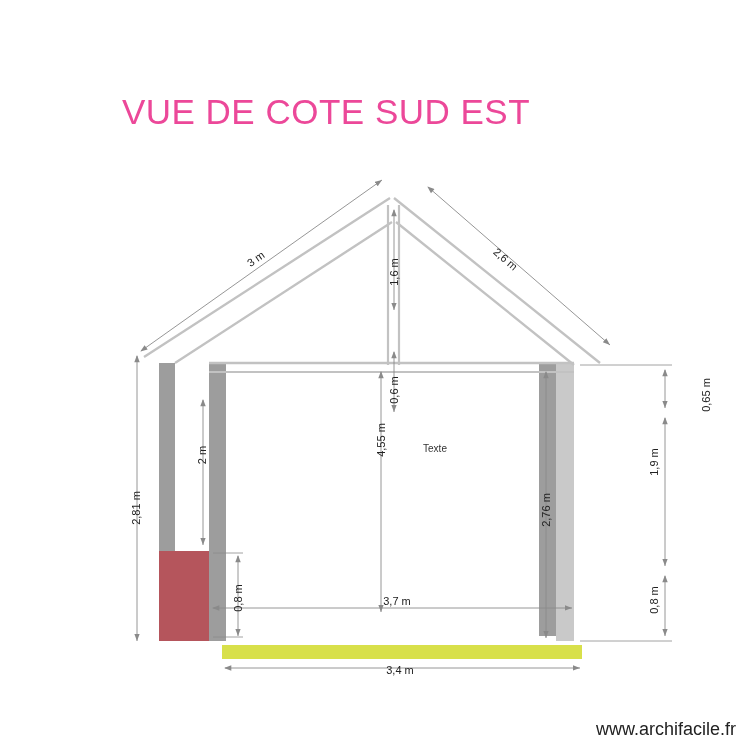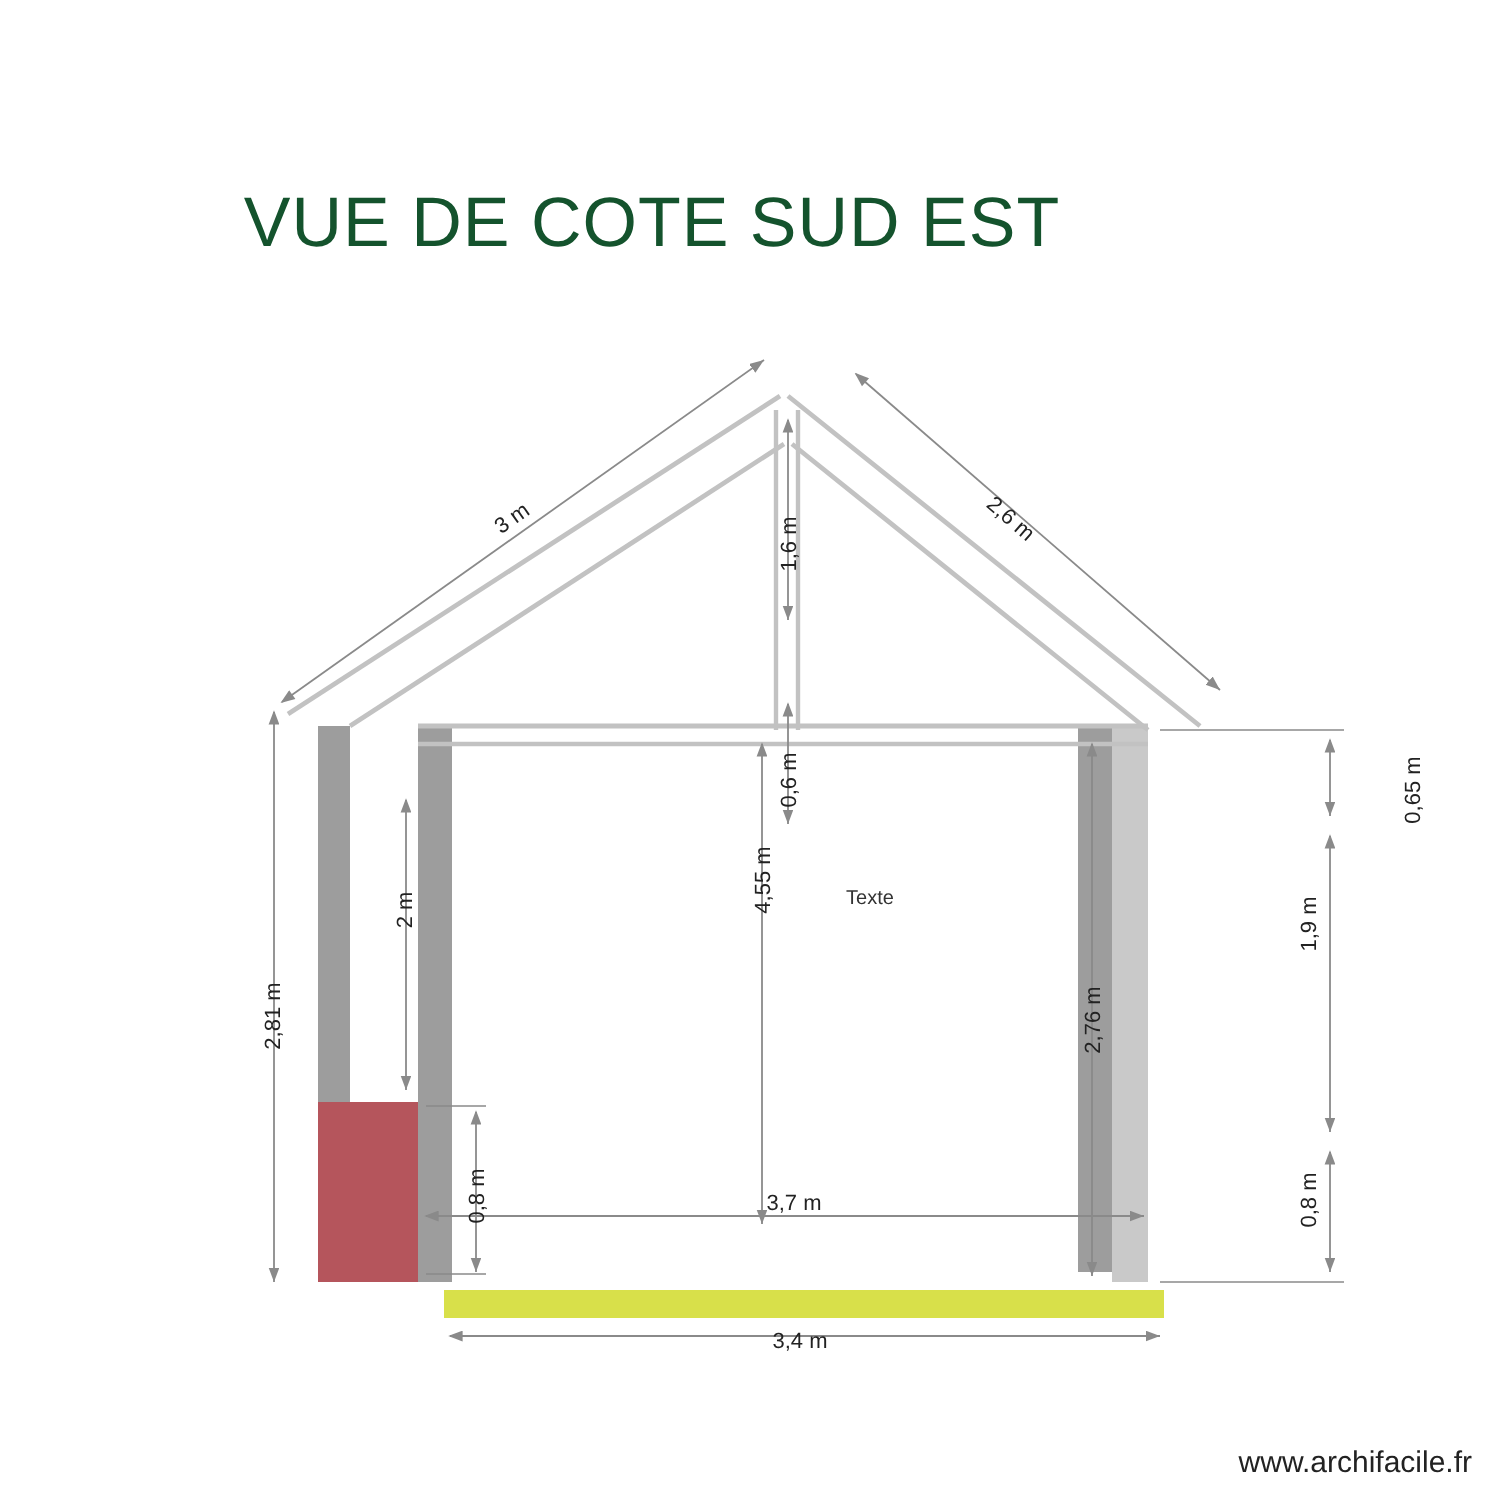--- a/index.html
+++ b/index.html
@@ -16,35 +16,35 @@
     overflow: hidden;
   }
   #title {
     position: absolute;
     left: 0;
     top: 92px;
     width: 652px;
     text-align: center;
     font-size: 35px;
     letter-spacing: 0.5px;
-    color: #14532d;
+    color: #ec4899;
     font-family: "Liberation Sans", sans-serif;
   }
   #drawing {
     position: absolute;
     left: 0;
     top: 0;
     width: 750px;
     height: 750px;
   }
   #footer {
     position: absolute;
     right: 14px;
     bottom: 10px;
-    font-size: 15px;
+    font-size: 18px;
     color: #222222;
   }
   .lbl {
     font-size: 11px;
     fill: #222222;
     font-family: "Liberation Sans", sans-serif;
   }
   .lbl-small {
     font-size: 10px;
     fill: #333333;

